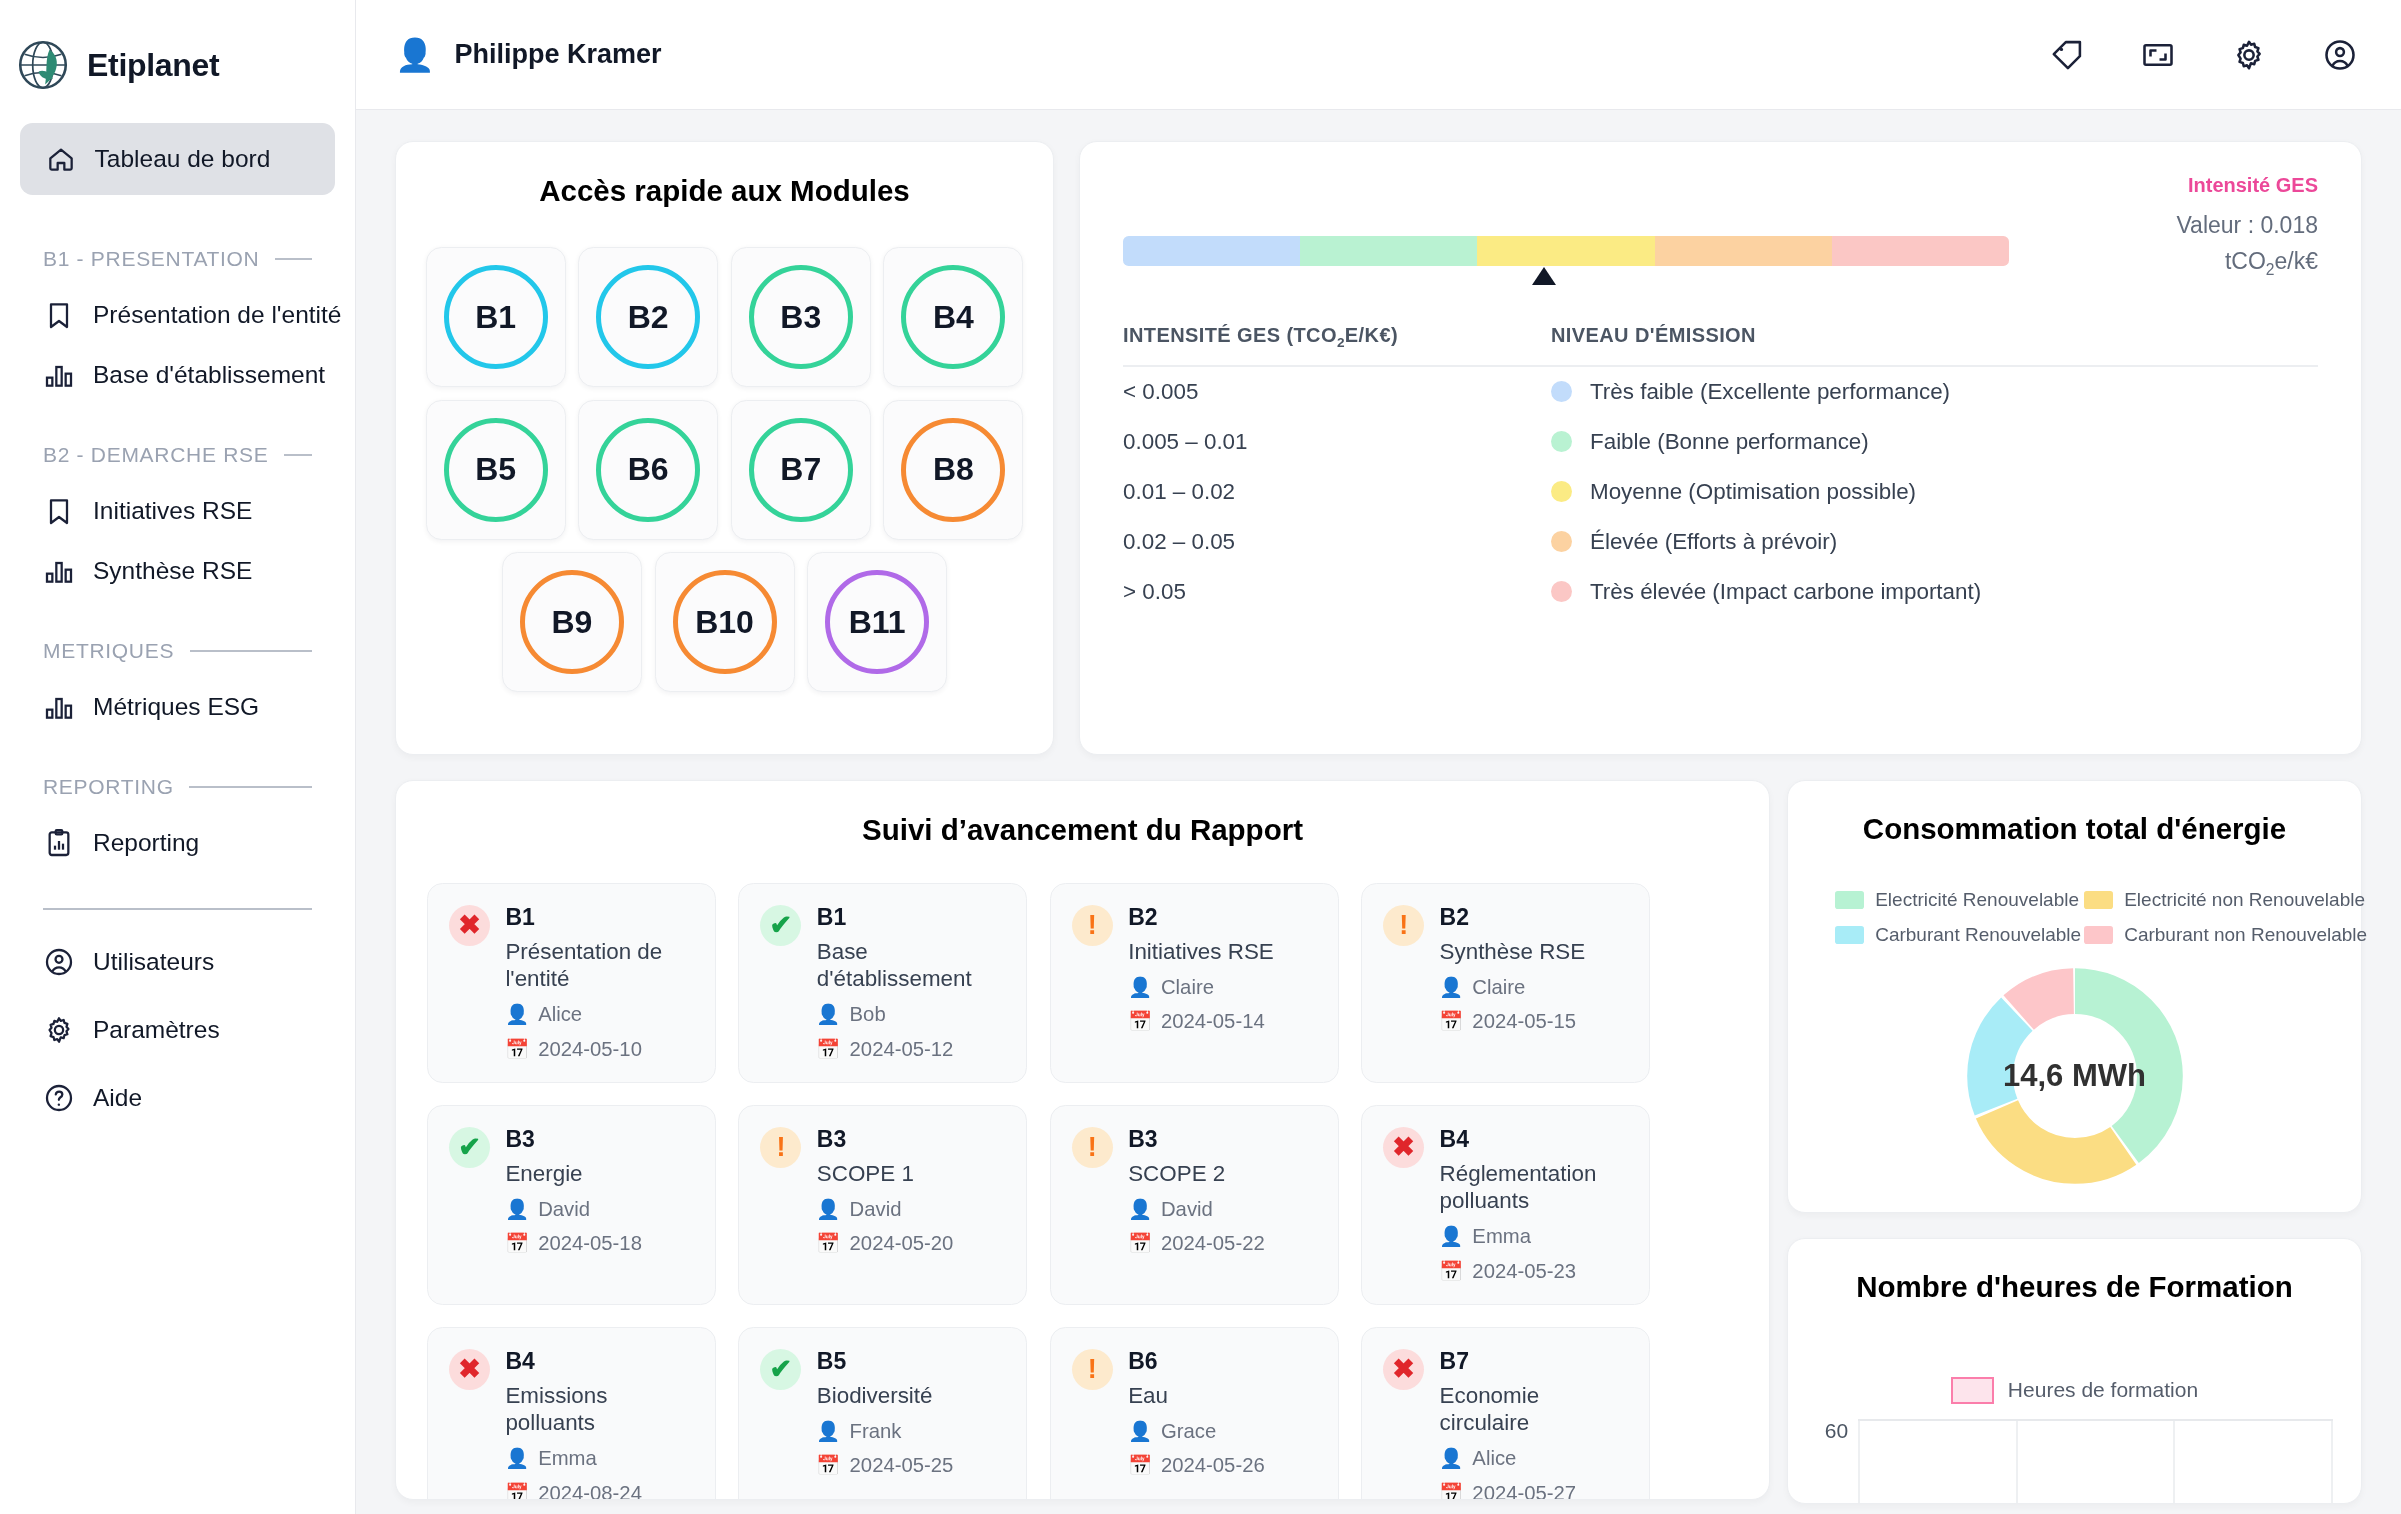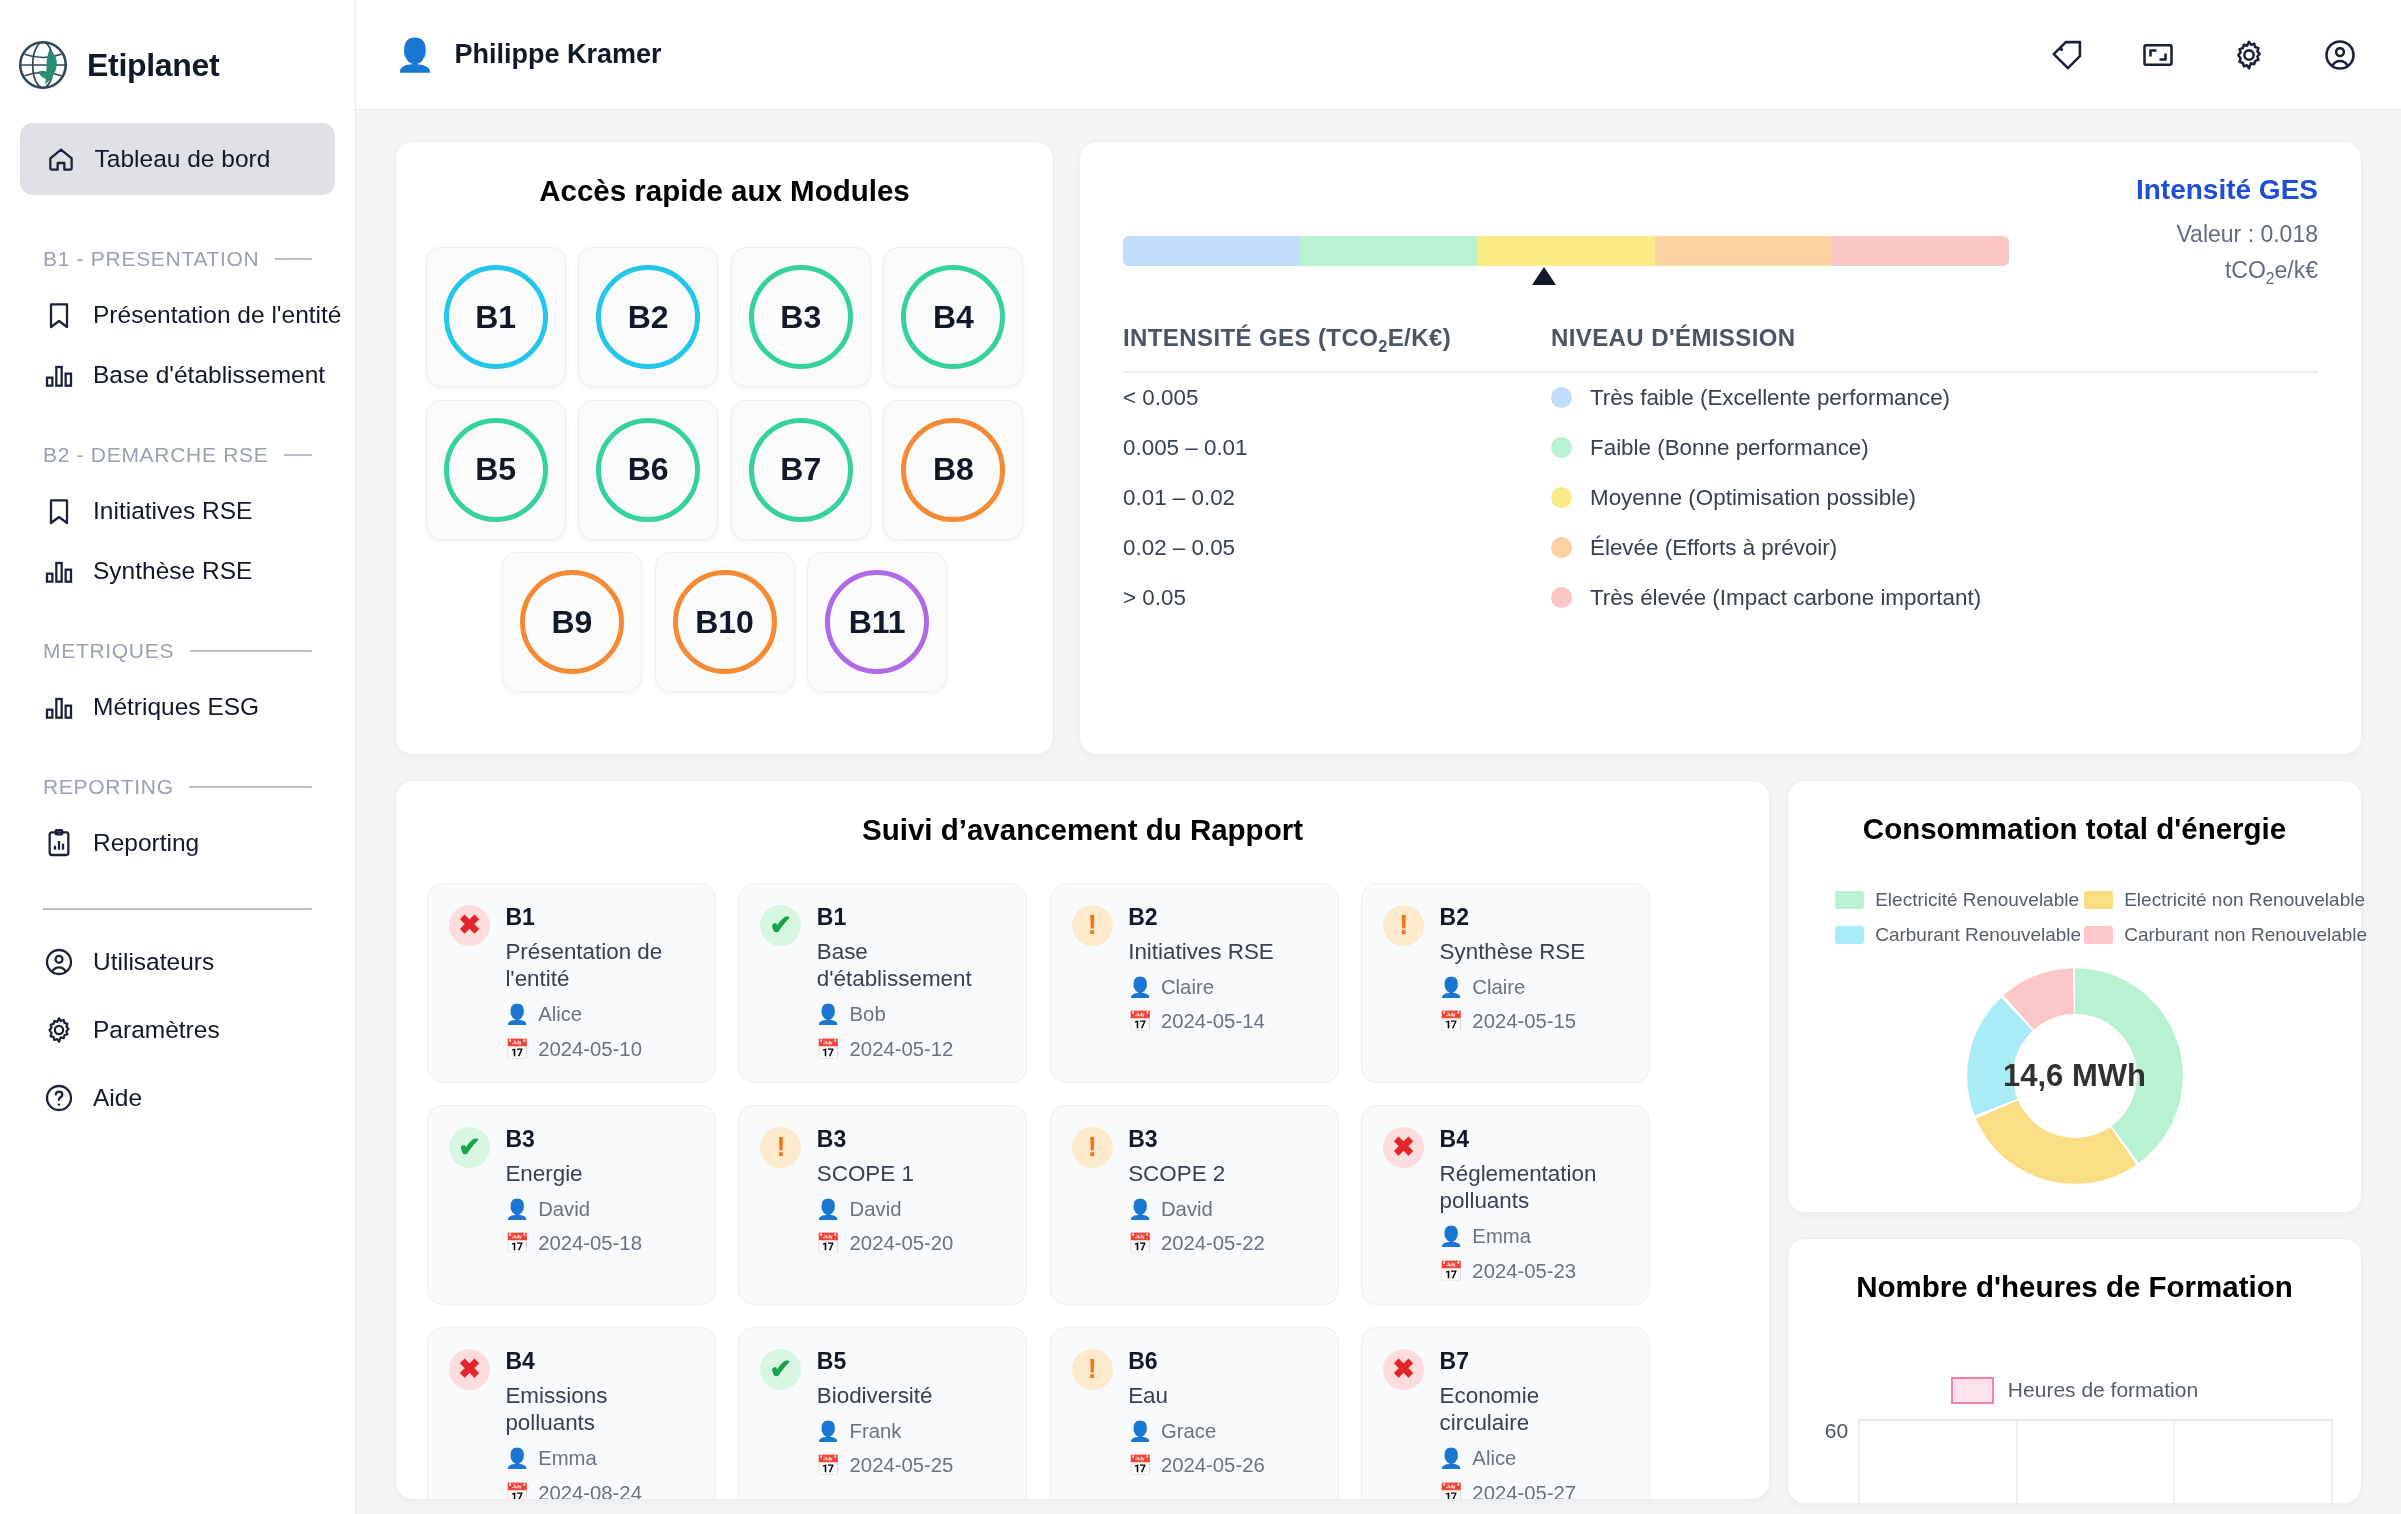--- a/index.html
+++ b/index.html
@@ -116,31 +116,31 @@
   .gauge-pointer-row { position: relative; height: 24px; }
   .gauge-pointer {
     position: absolute; top: 1.4px;
     width: 0; height: 0;
     border-left: 12px solid transparent;
     border-right: 12px solid transparent;
     border-bottom: 18px solid #111827;
     transform: translateX(-50%);
   }
   .ges-legend-box { width: 281px; flex: 0 0 281px; text-align: right; }
-  .ges-legend-title { font-size: 28px; font-weight: bold; color: #1d4ed8; }
+  .ges-legend-title { font-size: 20px; font-weight: bold; color: #ec4899; }
   .ges-legend-val { font-size: 23px; color: #636c7c; margin-top: 15.4px; }
   .ges-legend-unit { font-size: 23px; color: #636c7c; margin-top: 8.4px; }
   sub { font-size: 0.68em; }
 
   .ges-table { margin-top: 34px; }
   .ges-thead {
     display: flex; padding-bottom: 15.4px; border-bottom: 2.1px solid #eceef1;
   }
   .ges-th {
-    font-size: 24px; font-weight: bold; color: #4b5563;
+    font-size: 20px; font-weight: bold; color: #4b5563;
     letter-spacing: 0.4px; text-transform: uppercase;
   }
   .ges-c1 { width: 428px; flex: 0 0 428px; }
   .ges-c2 { flex: 1; }
   .ges-tr { display: flex; align-items: center; height: 50px; }
   .ges-td { font-size: 22.4px; color: #374151; }
   .ges-level { display: flex; align-items: center; gap: 18px; }
   .dot { width: 21px; height: 21px; border-radius: 50%; flex: 0 0 21px; }
 
   

